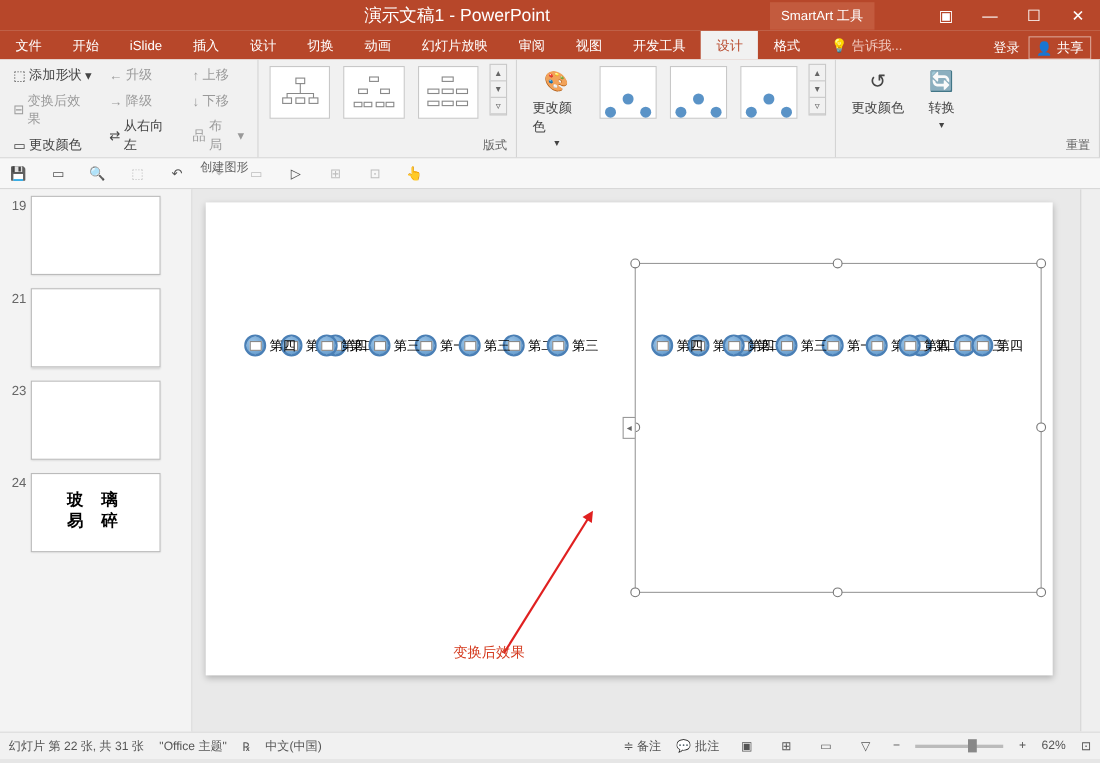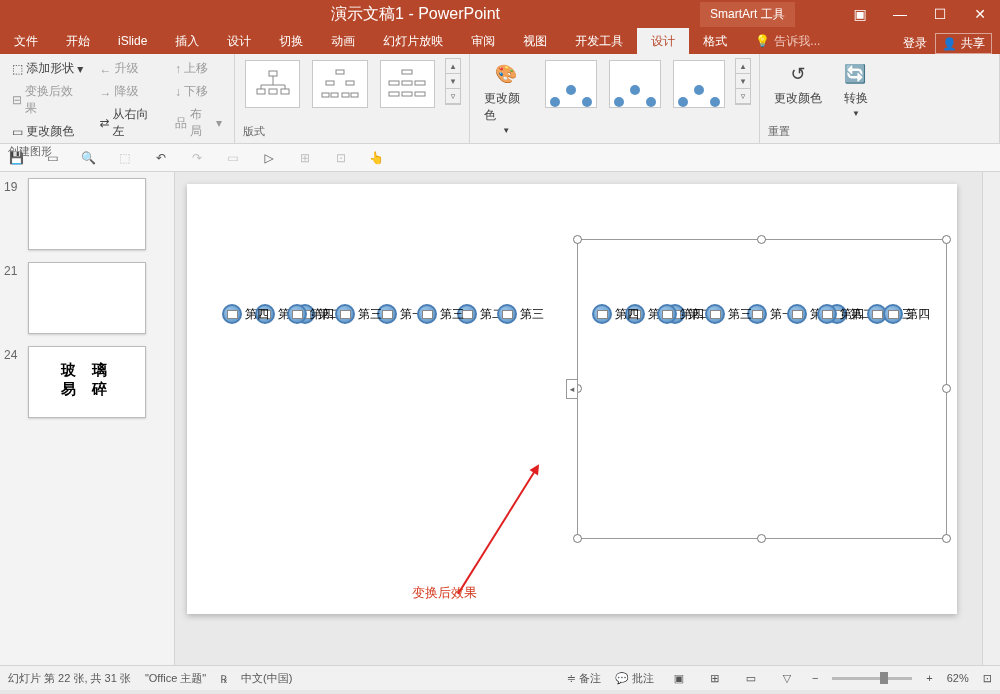--- a/index.html
+++ b/index.html
@@ -16,39 +16,39 @@
 .menubar .tab { padding: 0 14px; height: 26px; line-height: 26px; cursor: pointer; }
 .menubar .tab.active { background: #f1f1f1; color: #b7472a; }
 .menubar .spacer { flex: 1; }
 .menubar .tell-me { color: #f0c8bd; display: flex; align-items: center; gap: 4px; }
 .menubar .right { display: flex; align-items: center; gap: 8px; margin-right: 8px; }
 .menubar .share { border: 1px solid rgba(255,255,255,.5); padding: 1px 6px; display: flex; align-items: center; gap: 4px; }
 
 .ribbon { height: 90px; background: #f1f1f1; border-bottom: 1px solid #d4d4d4; display: flex; }
 .ribbon .group { border-right: 1px solid #d4d4d4; padding: 4px 8px 2px; display: flex; flex-direction: column; }
 .ribbon .group .body { flex: 1; display: flex; align-items: flex-start; gap: 8px; }
-.ribbon .group .label { text-align: left; color: #666; font-size: 11px; padding: 2px 0; font-family: Liberation Serif, serif; }
+.ribbon .group .label { text-align: right; color: #666; font-size: 11px; padding: 2px 0; font-family: Liberation Serif, serif; }
 .ribbon .small-btn { display: flex; align-items: center; gap: 3px; padding: 2px 4px; color: #444; }
 .ribbon .col { display: flex; flex-direction: column; gap: 2px; }
 .ribbon .layout-thumb { width: 58px; height: 48px; border: 1px solid #c8c8c8; background: #fff; display: inline-flex; align-items: center; justify-content: center; margin: 2px; }
 .ribbon .style-thumb { width: 56px; height: 48px; border: 1px solid #c8c8c8; background: #fff; display: inline-flex; align-items: center; justify-content: center; margin: 2px; }
 .ribbon .gallery { display: flex; align-items: center; }
 .ribbon .gallery-scroll { display: flex; flex-direction: column; border: 1px solid #c8c8c8; }
 .ribbon .gallery-scroll div { width: 14px; height: 15px; text-align: center; line-height: 14px; font-size: 9px; border-bottom: 1px solid #c8c8c8; color: #666; }
 .ribbon .big-btn { display: flex; flex-direction: column; align-items: center; gap: 2px; padding: 2px 6px; color: #444; }
 .ribbon .big-btn .ic { width: 28px; height: 28px; display: flex; align-items: center; justify-content: center; font-size: 18px; }
 
 .qat { height: 28px; background: #f7f7f7; border-bottom: 1px solid #d4d4d4; display: flex; align-items: center; padding: 0 8px; gap: 18px; }
 .qat .qbtn { width: 18px; height: 18px; display: flex; align-items: center; justify-content: center; color: #555; }
 .qat .qbtn.disabled { opacity: .35; }
 
 .work { display: flex; height: 493px; }
 .thumbs { width: 175px; background: #f3f3f3; border-right: 1px solid #d4d4d4; overflow: hidden; padding: 6px 4px; }
 .thumb-row { display: flex; align-items: flex-start; gap: 4px; margin-bottom: 12px; }
-.thumb-row .num { width: 20px; color: #666; padding-top: 2px; }
+.thumb-row .num { width: 20px; text-align: right; color: #666; padding-top: 2px; }
 .thumb { width: 118px; height: 72px; background: #fff; border: 1px solid #bbb; box-shadow: 0 1px 2px rgba(0,0,0,.15); position: relative; }
 .thumb.active { outline: 2px solid #d35230; }
 
 .canvas-area { flex: 1; background: #e9e9e9; position: relative; display: flex; flex-direction: column; }
 .canvas-scroll { flex: 1; position: relative; overflow: hidden; }
 .rulerspace { position: absolute; inset: 12px 30px 30px 12px; }
 .slide { position: absolute; left: 0; top: 0; width: 770px; height: 430px; background: #fff; box-shadow: 0 2px 6px rgba(0,0,0,.25); }
 .selection { position: absolute; border: 1px solid #9a9a9a; left: 390px; top: 55px; width: 370px; height: 300px; }
 .selection .handle { position: absolute; width: 9px; height: 9px; background: #fff; border: 1px solid #777; border-radius: 50%; }
 .h-tl{top:-5px;left:-5px}.h-tr{top:-5px;right:-5px}.h-bl{bottom:-5px;left:-5px}.h-br{bottom:-5px;right:-5px}
@@ -255,20 +255,24 @@
   <div class="thumbs">
     <div class="thumb-row">
         <div class="num">19</div>
         <div class="thumb"></div>
       </div>
     <div class="thumb-row">
         <div class="num">21</div>
         <div class="thumb"></div>
       </div>
     <div class="thumb-row">
+        <div class="num">23</div>
+        <div class="thumb"></div>
+      </div>
+    <div class="thumb-row">
         <div class="num">24</div>
         <div class="thumb" style="text-align:center;font-family:serif;font-size:15px;letter-spacing:6px;padding-top:14px;font-weight:bold">
           <div>玻 璃</div>
           <div>易 碎</div>
         </div>
       </div>
   </div>
 
   <div class="canvas-area">
     <div class="canvas-scroll">

